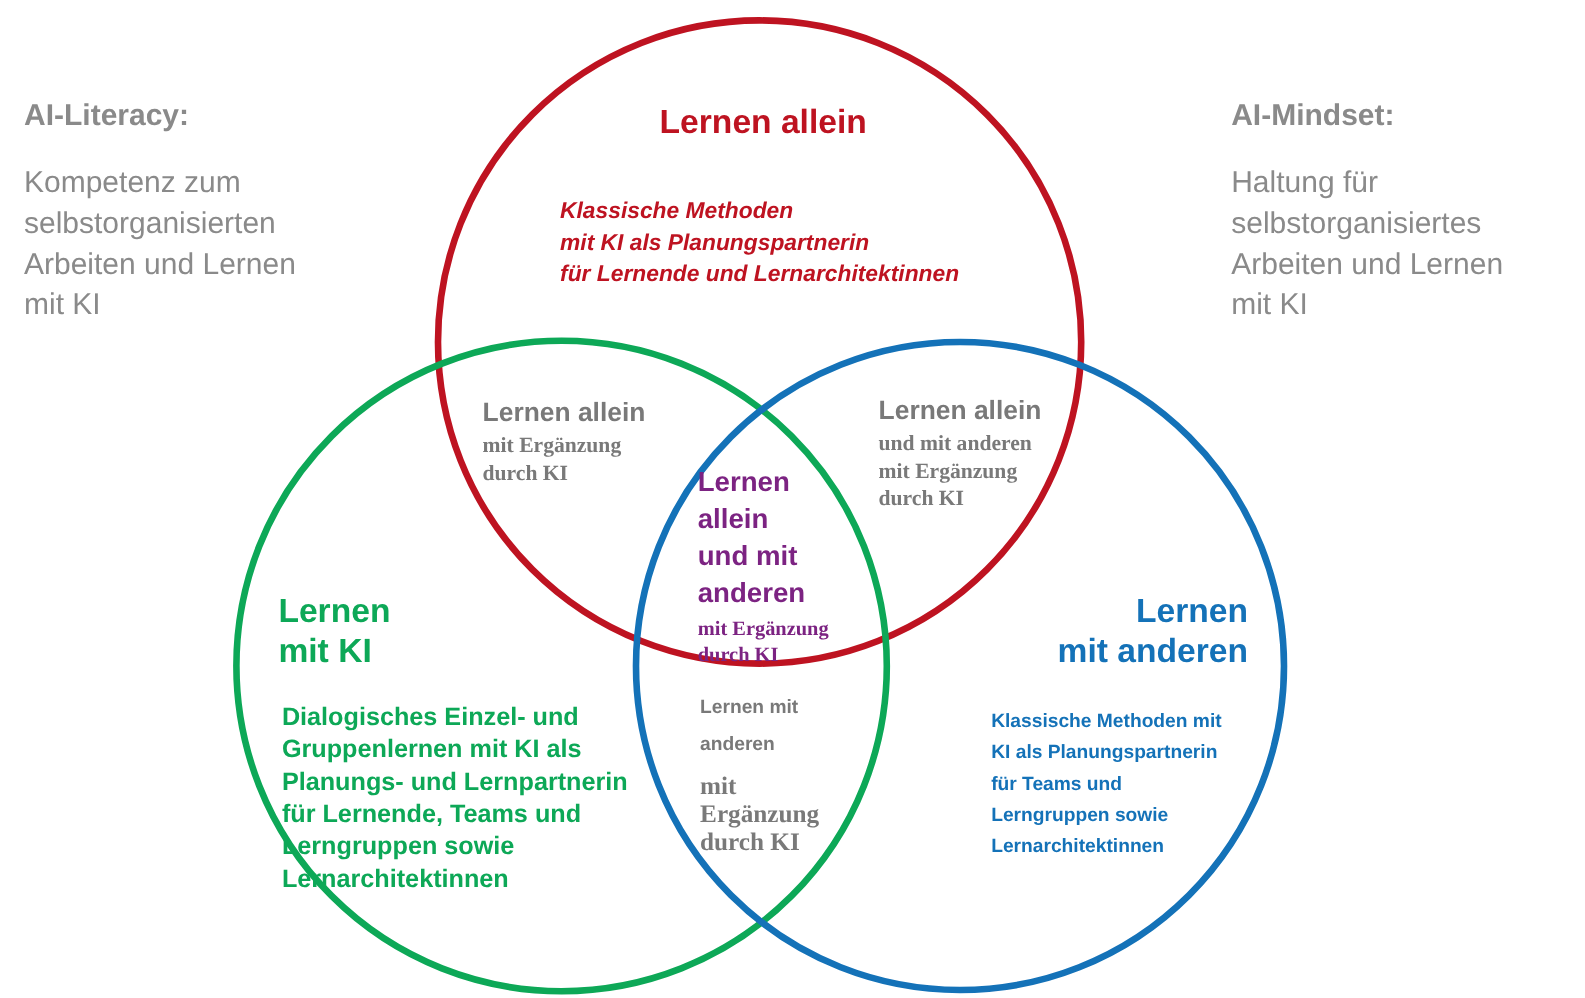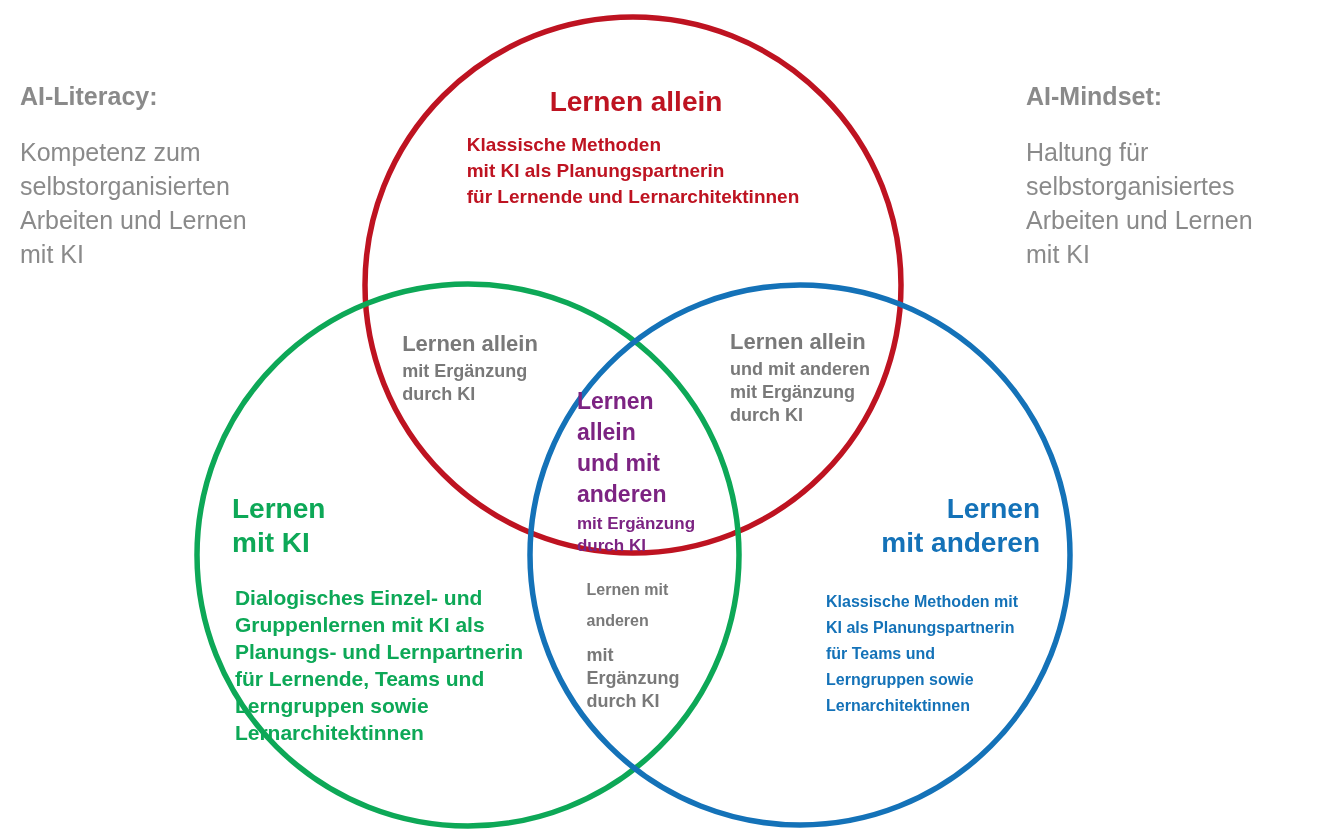--- a/index.html
+++ b/index.html
@@ -23,40 +23,40 @@
 
   
   .note { color: var(--gray_notes, #8A8A8A); width: 320px; }
   #note-left  { left: 20px;  top: 82px; }
   #note-right { left: 1026px; top: 82px; }
   .note-title { font-size: 25px; font-weight: 700; }
   .note-body  { margin-top: 24px; font-size: 25px; line-height: 34px; font-weight: 400; }
 
   
   #red-title { left: 636px; top: 86px; font-size: 28px; color: var(--red, #BE1321); }
-  #red-desc  { left: 633px; top: 132px; font-size: 19px; line-height: 26px; color: var(--red, #BE1321); }
+  #red-desc  { left: 633px; top: 164px; font-size: 19px; line-height: 26px; color: var(--red, #BE1321); font-style: italic; }
 
   
   #green-title { left: 232px; top: 492px; font-size: 28px; line-height: 34px; color: var(--green, #0DA857); }
   #green-desc  { left: 379px; top: 584px; font-size: 21px; line-height: 27px; color: var(--green, #0DA857); }
 
   
   #blue-title { left: 1040px; top: 492px; font-size: 28px; line-height: 34px;
                 transform: translateX(-100%); text-align: right; color: var(--blue, #1472B8); }
   #blue-desc  { left: 922px; top: 589px; font-size: 16px; line-height: 26px; color: var(--blue, #1472B8); }
 
   
   .ix       { color: var(--gray_labels, #797979); }
   .ix-title { font-size: 22px; line-height: 26px; font-weight: 700; }
-  .ix-sub   { font-size: 18px; line-height: 23px; font-weight: 700; margin-top: 3px; }
+  .ix-sub   { font-size: 18px; line-height: 23px; font-weight: 700; margin-top: 3px; font-family: Liberation Serif, serif; }
   #ix-rg { left: 470px; top: 331px; }
   #ix-rb { left: 800px; top: 329px; }
   #ix-gb { left: 633px; top: 574px; }
   #ix-gb .ix-title { font-size: 16px; line-height: 31px; }
-  #ix-gb .ix-sub   { font-size: 18px; line-height: 23px; margin-top: 8px; }
+  #ix-gb .ix-sub   { font-size: 21px; line-height: 23px; margin-top: 8px; }
 
   
   #ix-center { left: 636px; top: 386px; color: var(--purple, #7C2382); }
   #ix-center .ix-title { font-size: 23px; line-height: 31px; }
   #ix-center .ix-sub   { font-size: 17px; line-height: 22px; margin-top: 3px; }
 </style>
 </head>
 <body>
 
 <div class="canvas">

